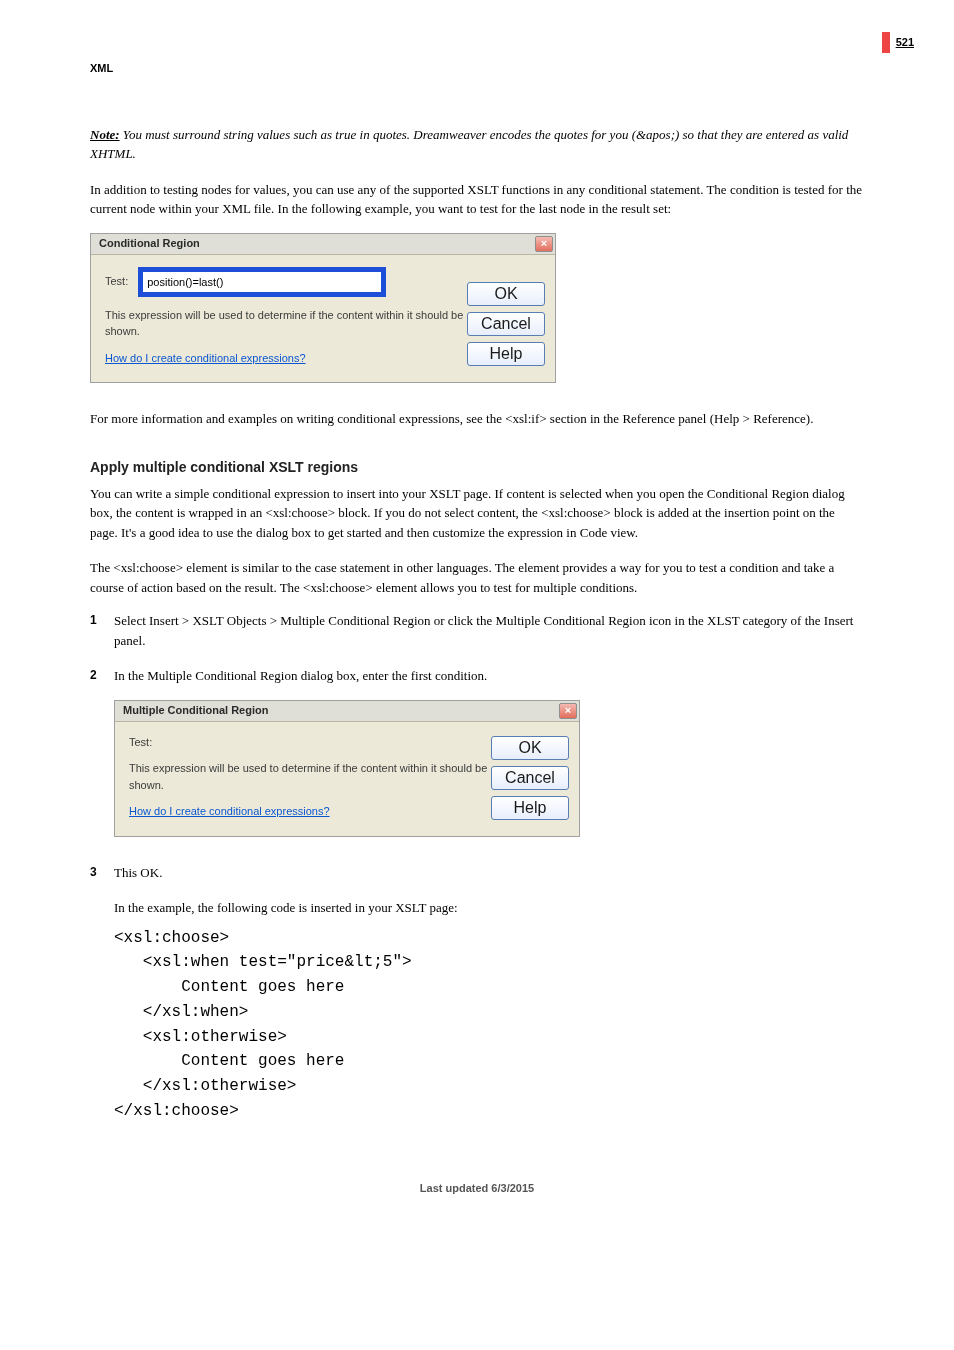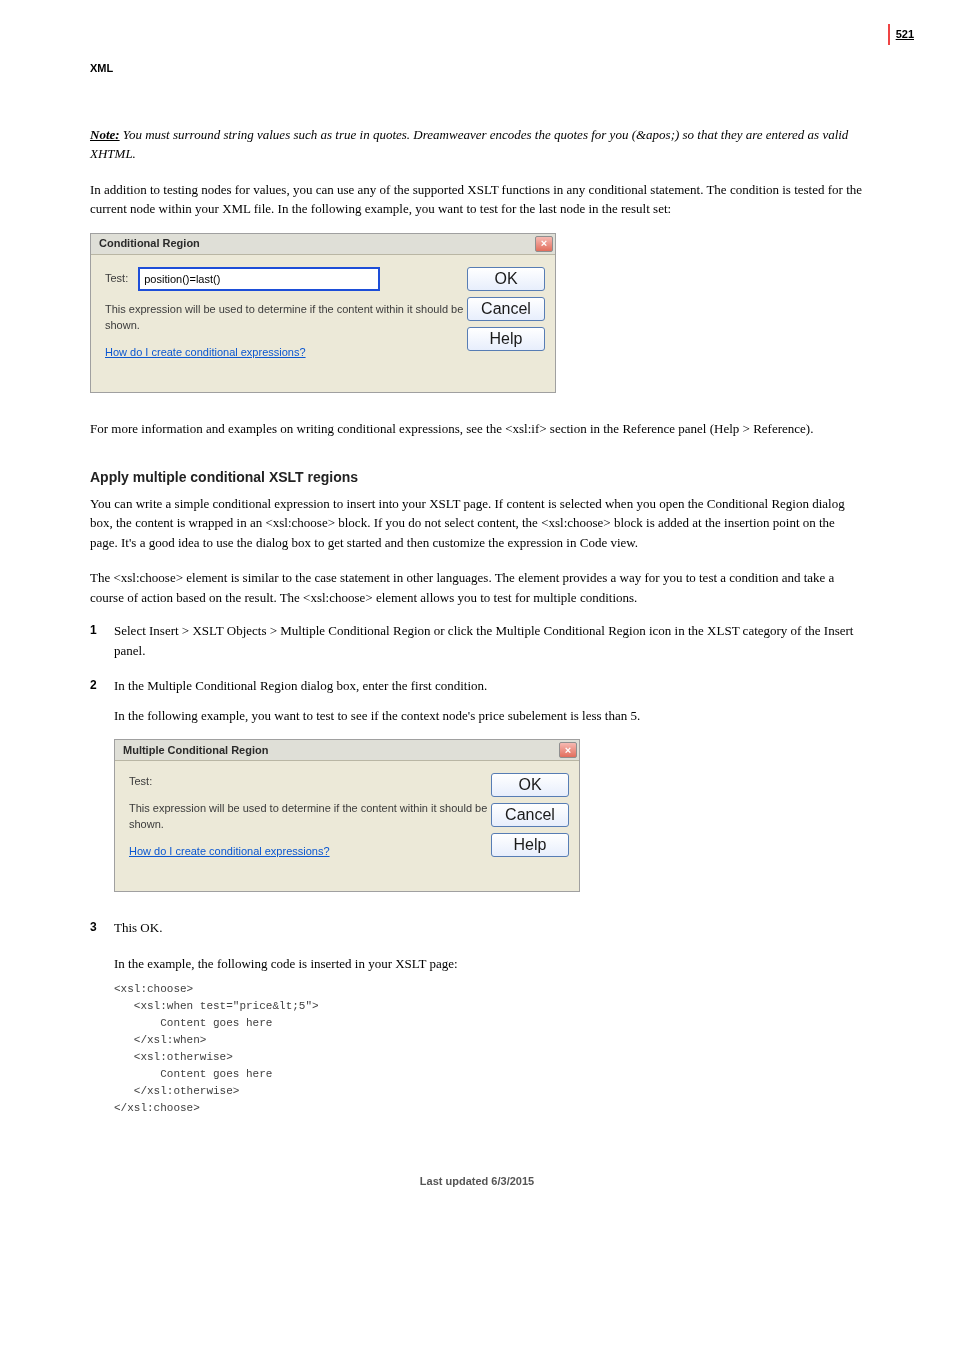--- a/index.html
+++ b/index.html
@@ -1,40 +1,40 @@
 <!DOCTYPE html>
 <html><head>
 <meta charset="utf-8">
 <style>
   html,body{margin:0;padding:0;background:#fff;color:#000;}
   body{width:954px;font-family:Georgia,'Times New Roman',serif;font-size:13px;line-height:1.5;}
   .page{position:relative;padding:60px 90px 40px 90px;}
   .running-header{font-family:'Segoe UI',Tahoma,sans-serif;font-size:11px;font-weight:700;color:#000;}
-  .page-num{position:absolute;top:24px;right:40px;font-family:'Segoe UI',Tahoma,sans-serif;font-size:11px;font-weight:700;border-left:2px solid #ef4444;padding:2px 0 2px 6px;text-decoration:underline;}
+  .page-num{position:absolute;top:32px;right:40px;font-family:'Segoe UI',Tahoma,sans-serif;font-size:11px;font-weight:700;border-left:8px solid #ef4444;padding:2px 0 2px 6px;text-decoration:underline;}
   .note-block{margin-top:48px;font-style:italic;}
   .note-block .lead{font-weight:700;text-decoration:underline;}
   .para{margin-top:16px;}
   .dialog{margin:14px 0 10px 0;display:inline-block;border:1px solid #a0a0a0;background:#ece9d8;font-family:Tahoma,sans-serif;font-size:11px;color:#3b3b3b;width:464px;}
   .title-bar{background:#dfdfd7;border-bottom:1px solid #b9b6a4;display:flex;align-items:center;justify-content:space-between;height:20px;padding:0 2px 0 8px;font-weight:700;color:#2a2a2a;}
   .close-btn{width:16px;height:14px;border:1px solid #8f8f8f;border-radius:2px;background:linear-gradient(#f6b9b2,#e26e5d);display:flex;align-items:center;justify-content:center;color:#fff;font-weight:700;font-size:11px;line-height:1;}
-  .dlg-body{display:flex;padding:12px 10px 32px 14px;}
+  .dlg-body{display:flex;padding:12px 10px 16px 14px;align-items:flex-end;}
   .dlg-left{flex:1;}
   .dlg-right{width:78px;display:flex;flex-direction:column;gap:6px;}
   .win-btn{border:1px solid #577db4;border-radius:3px;background:linear-gradient(#fff,#e7eefc);height:22px;display:flex;align-items:center;justify-content:center;color:#1a1a1a;font-family:Tahoma,sans-serif;font-size:16px;}
   .test-row{display:flex;align-items:center;gap:10px;margin-bottom:10px;}
   .lbl{color:#3b3b3b;}
-  .text-input{flex:0 0 auto;width:230px;height:18px;border:2px solid #1d4ed8;background:#fff;padding:1px 4px;font-family:Tahoma,sans-serif;font-size:11px;color:#000;}
+  .text-input{flex:0 0 auto;width:230px;height:18px;border:5px solid #1d4ed8;background:#fff;padding:1px 4px;font-family:Tahoma,sans-serif;font-size:11px;color:#000;}
   .hint{margin:0 0 10px 0;color:#3b3b3b;}
   .link{color:#0b57d0;text-decoration:underline;}
   h3.section{font-family:'Segoe UI',Tahoma,sans-serif;font-weight:700;font-size:14px;color:#222;margin:28px 0 6px 0;}
   ol.steps{list-style:none;padding:0;margin:14px 0 0 0;}
   ol.steps>li{display:flex;gap:10px;margin-bottom:16px;}
   ol.steps .num{font-family:'Segoe UI',Tahoma,sans-serif;font-weight:700;font-size:12px;min-width:14px;}
   ol.steps .body{flex:1;}
-  pre.code{font-family:Consolas,'Courier New',monospace;font-size:11px;color:#404040;line-height:1.55;margin:8px 0 0 0;white-space:pre;}
+  pre.code{font-family:Consolas,'Courier New',monospace;font-size:16px;color:#000000;line-height:1.55;margin:8px 0 0 0;white-space:pre;}
   .footer{margin-top:56px;text-align:center;font-family:'Segoe UI',Tahoma,sans-serif;font-size:11px;font-weight:700;color:#555;}
 </style>
 </head>
 <body>
 
 <div class="page">
   <div class="running-header">XML</div>
   <div class="page-num">521</div>
 
   <div class="note-block">
@@ -75,21 +75,20 @@
 
   <ol class="steps">
     <li>
       <span class="num">1</span>
       <div class="body">Select Insert &gt; XSLT Objects &gt; Multiple Conditional Region or click the Multiple Conditional Region icon in the XLST category of the Insert panel.</div>
     </li>
     <li>
       <span class="num">2</span>
       <div class="body">
         <div>In the Multiple Conditional Region dialog box, enter the first condition.</div>
-        <div class="para" style="margin-top:10px;">In the following example, you want to test to see if the context node's price subelement is less than 5.</div>
 
         
         <div class="dialog">
           <div class="title-bar">
             <span>Multiple Conditional Region</span>
             <span class="close-btn">×</span>
           </div>
           <div class="dlg-body">
             <div class="dlg-left">
               <div class="test-row">

